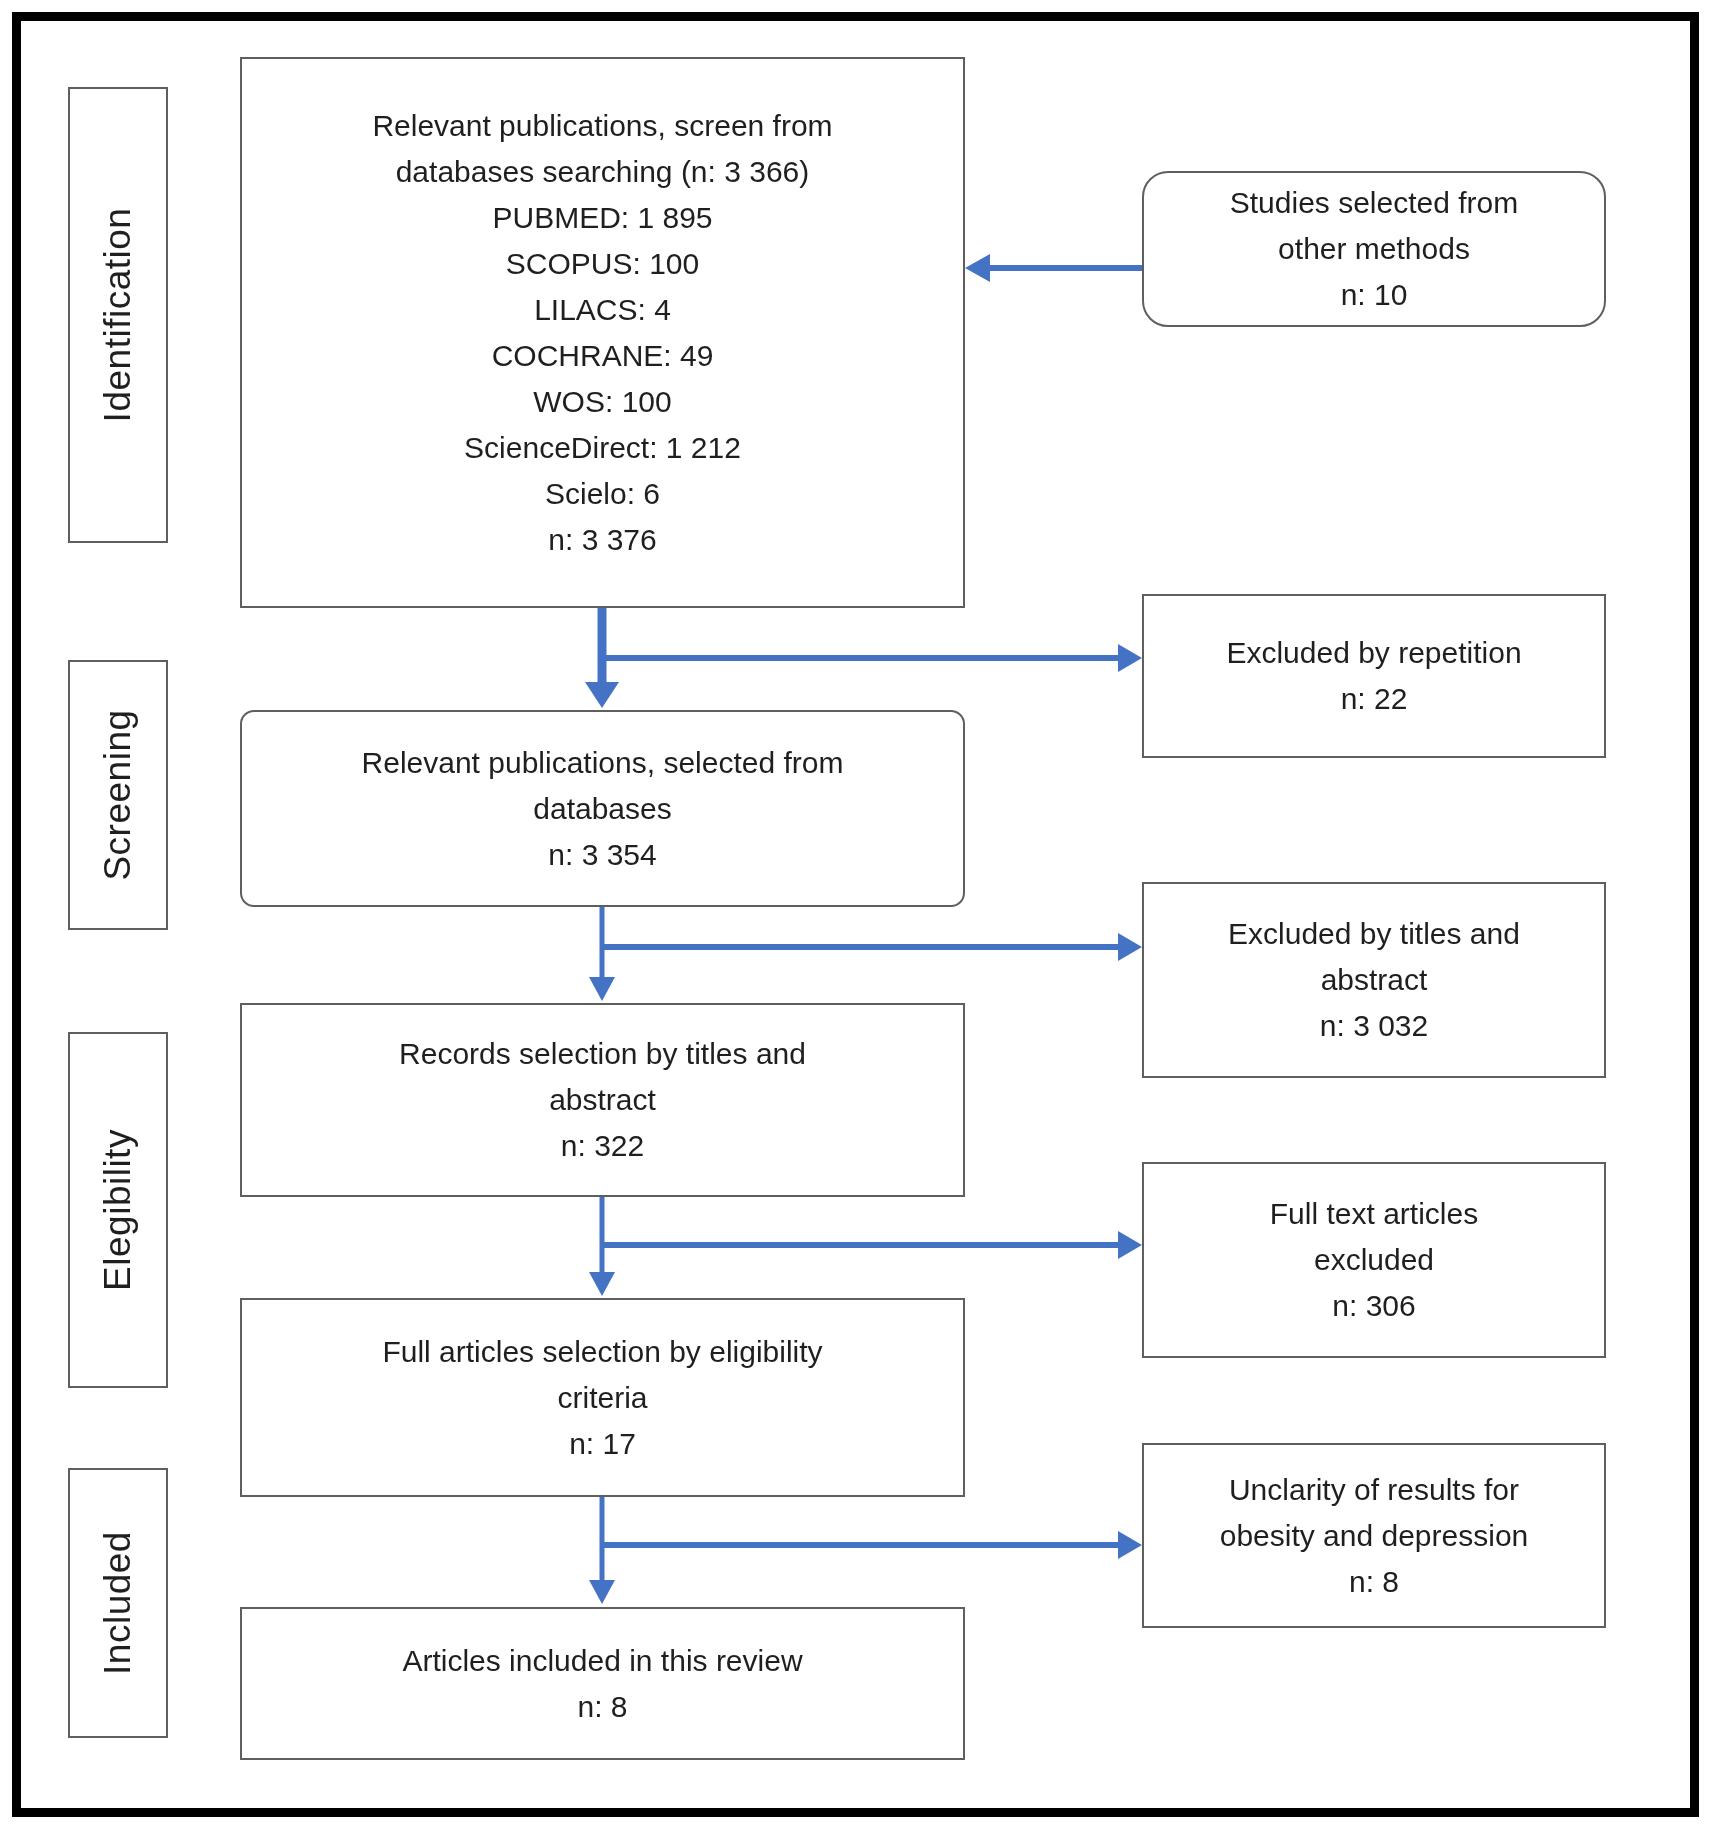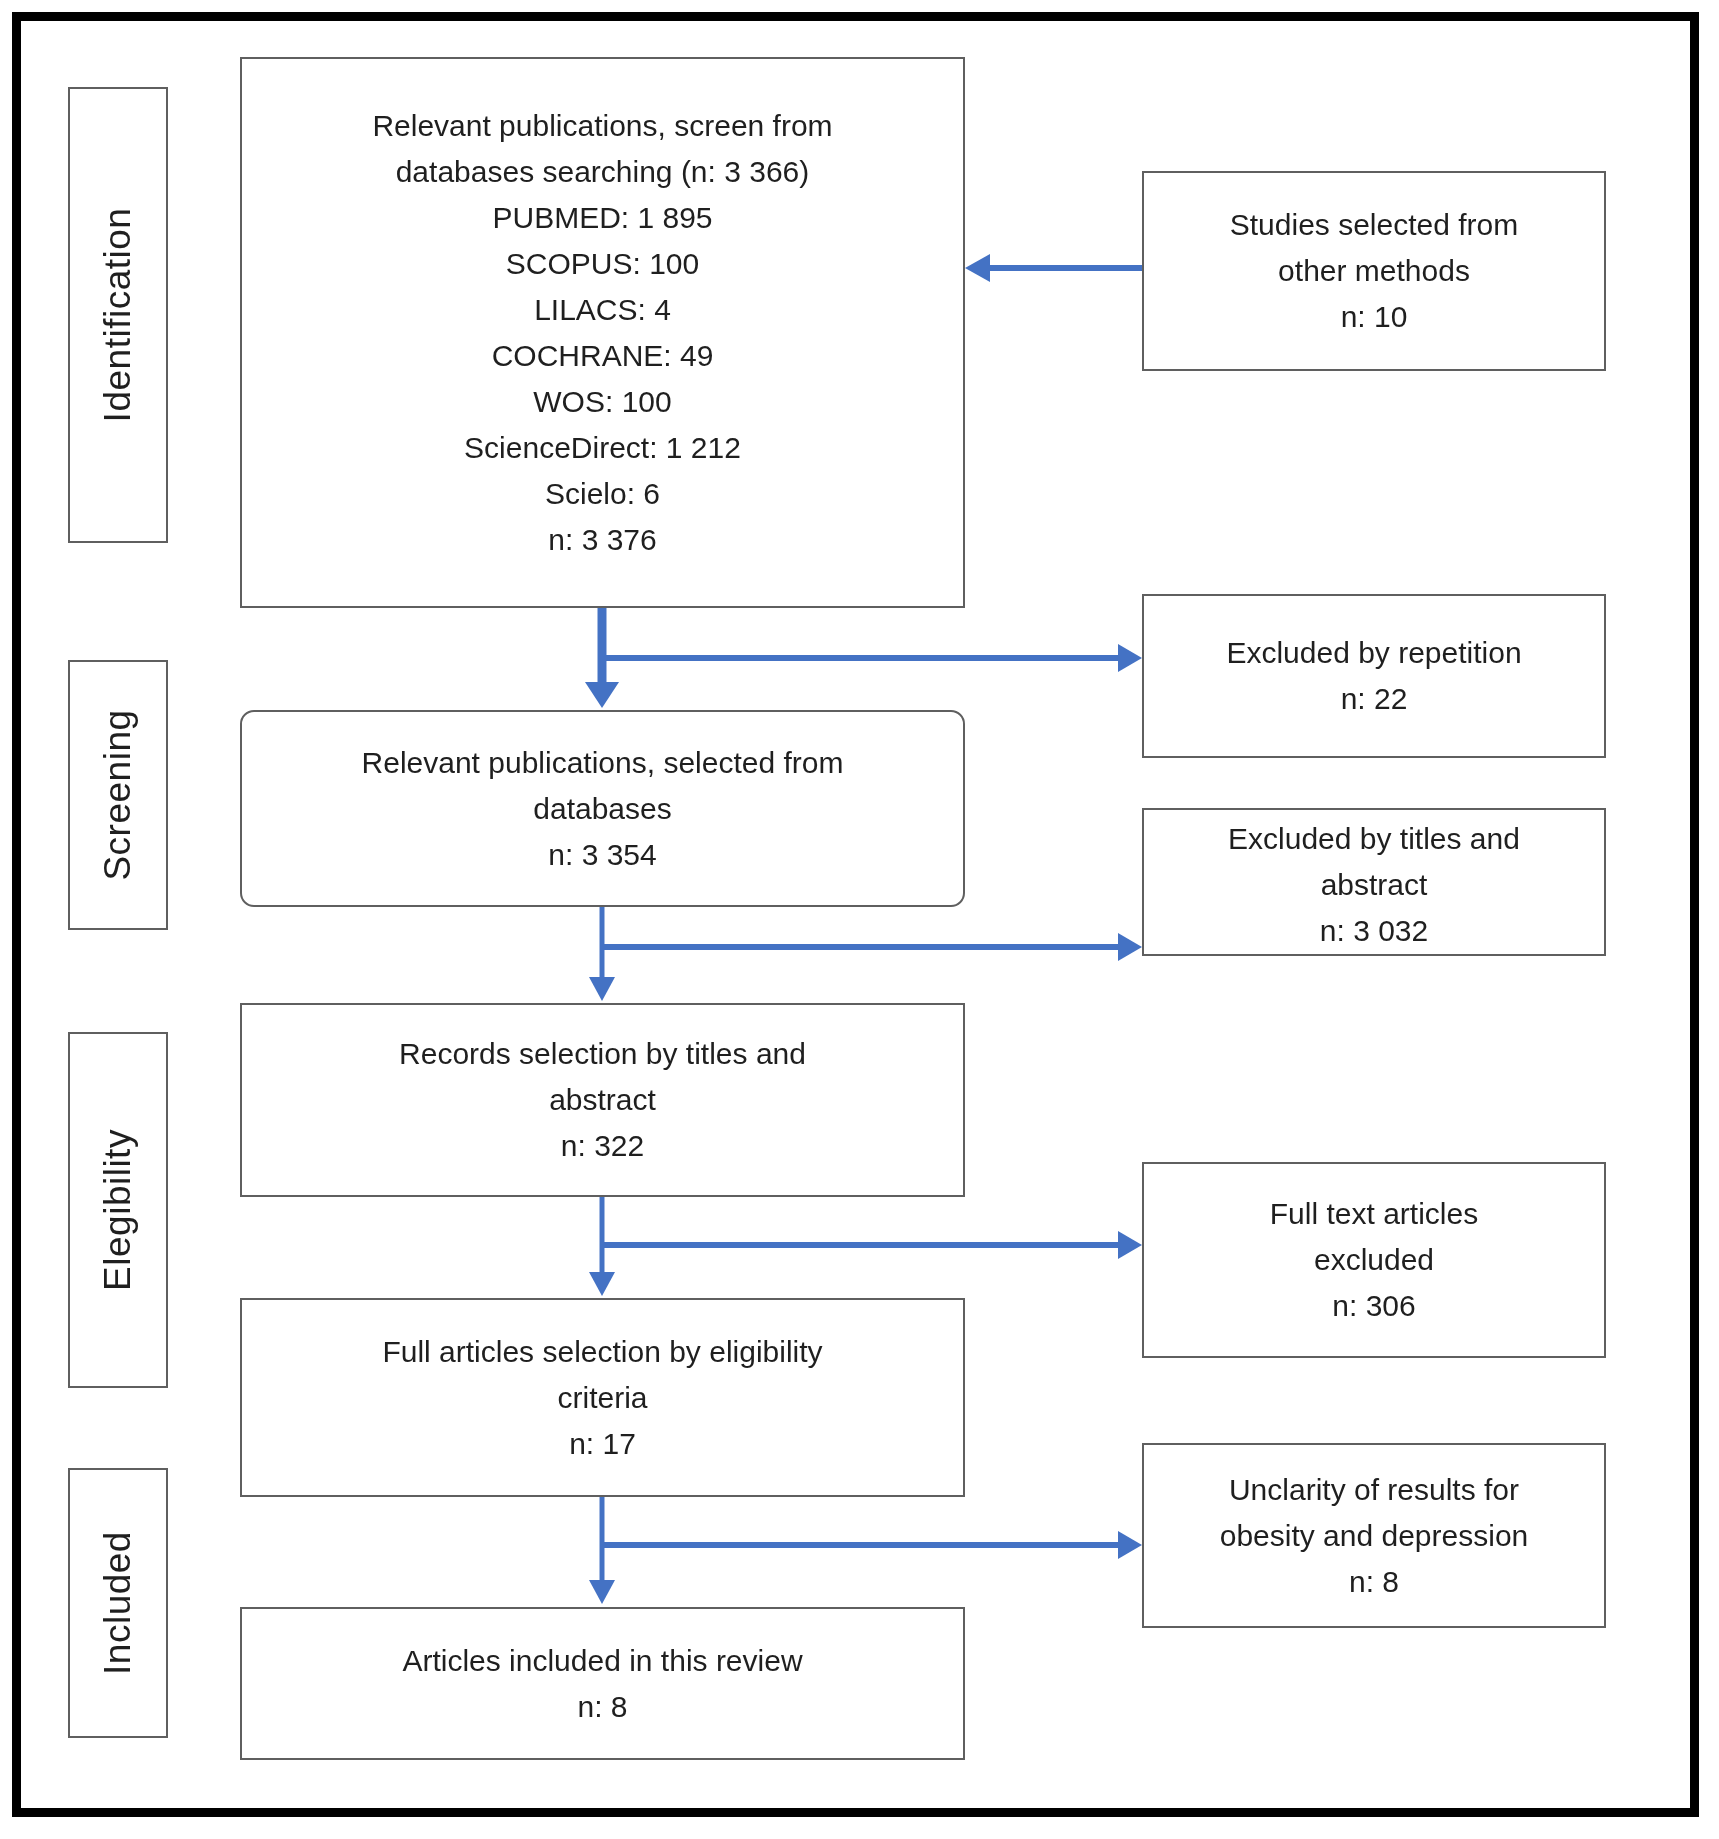--- a/index.html
+++ b/index.html
@@ -96,32 +96,32 @@
     <div>Full articles selection by eligibility</div>
     <div>criteria</div>
     <div>n: 17</div>
   </div>
 
   <div class="box main-col" style="top:1607px;height:153px;">
     <div>Articles included in this review</div>
     <div>n: 8</div>
   </div>
 
-  <div class="box side-col" style="top:171px;height:200px;">
+  <div class="box side-col" style="top:171px;height:156px;border-radius:26px;">
     <div>Studies selected from</div>
     <div>other methods</div>
     <div>n: 10</div>
   </div>
 
   <div class="box side-col" style="top:594px;height:164px;">
     <div>Excluded by repetition</div>
     <div>n: 22</div>
   </div>
 
-  <div class="box side-col" style="top:808px;height:148px;justify-content:flex-end;">
+  <div class="box side-col" style="top:882px;height:196px;">
     <div>Excluded by titles and</div>
     <div>abstract</div>
     <div>n: 3 032</div>
   </div>
 
   <div class="box side-col" style="top:1162px;height:196px;">
     <div>Full text articles</div>
     <div>excluded</div>
     <div>n: 306</div>
   </div>

